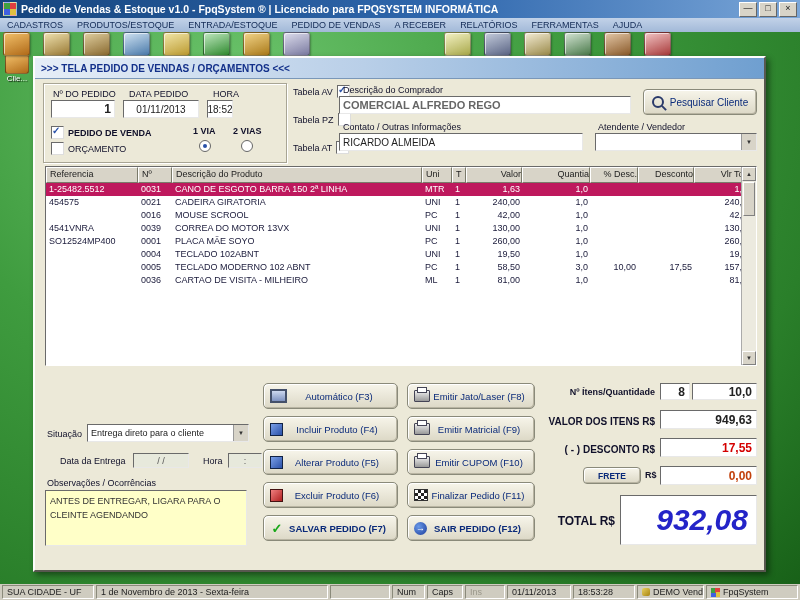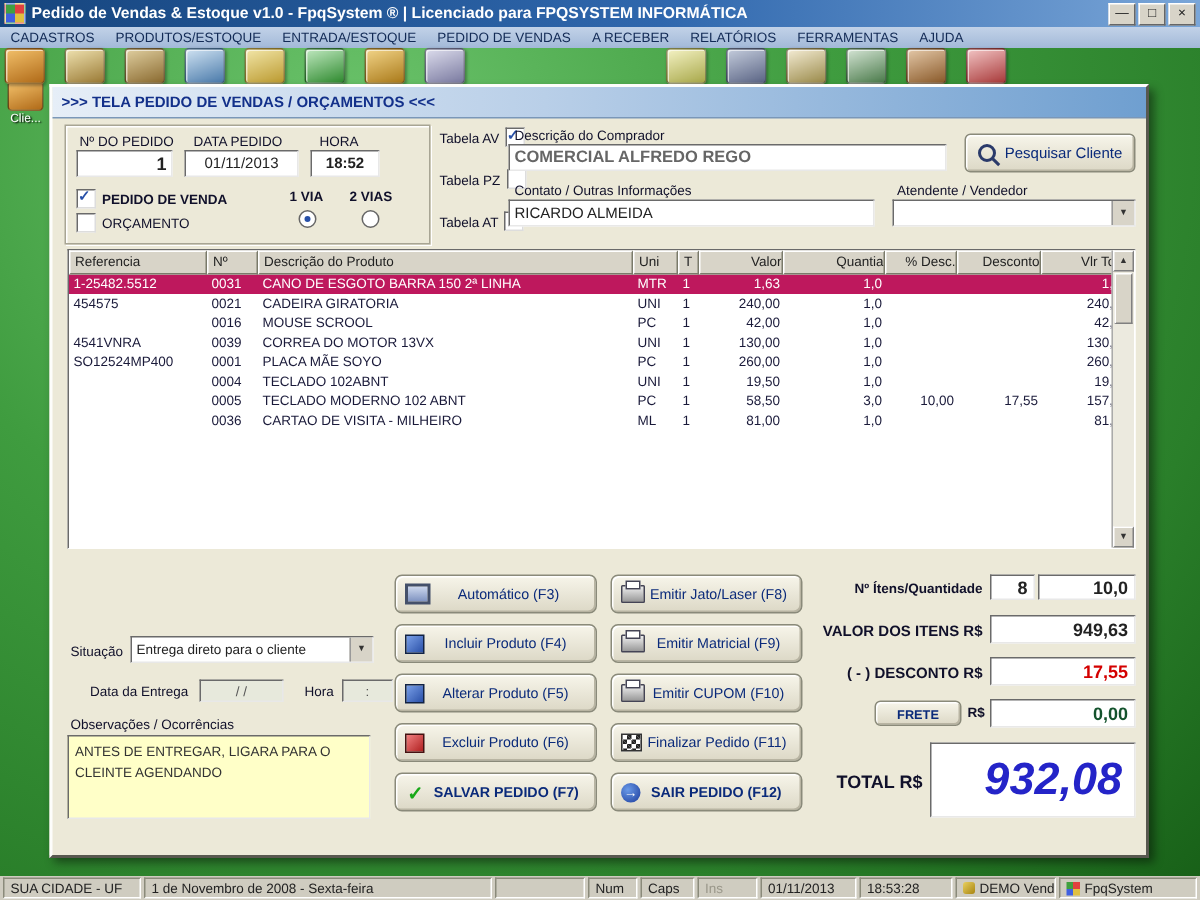--- a/index.html
+++ b/index.html
@@ -106,21 +106,21 @@
     background:radial-gradient(circle at 35% 30%,#ffe9a0,#d8a020);border:1px solid #8a6208;}
   .ic-coins::before{left:0;top:3px;} .ic-coins::after{left:8px;top:0;}
   .ic-search{width:8px;height:8px;border:2px solid #2a3a6a;border-radius:50%;position:relative;flex:none;}
   .ic-search::after{content:"";position:absolute;width:6px;height:2px;background:#2a3a6a;
     transform:rotate(45deg);right:-5px;bottom:-3px;}
   
   .tot-box{position:absolute;background:#fff;border:1px solid;border-color:#6a6a6a #e8e8e8 #e8e8e8 #6a6a6a;
     display:flex;align-items:center;justify-content:flex-end;padding:0 4px;box-sizing:border-box;
     font-weight:bold;font-size:12px;color:#222;}
   .tot-box.red{color:#d40000;}
-  .tot-box.blue{color:#14532d;}
+  .tot-box.blue{color:#c2410c;}
   .total-big{position:absolute;background:#fff;border:1px solid;border-color:#6a6a6a #e8e8e8 #e8e8e8 #6a6a6a;
     display:flex;align-items:center;justify-content:flex-end;padding:0 8px;box-sizing:border-box;
     font-size:30px;font-weight:bold;font-style:italic;color:#2424c8;}
   .obs{position:absolute;background:#ffffc8;border:1px solid;border-color:#6a6a6a #e8e8e8 #e8e8e8 #6a6a6a;
     font-size:9px;color:#333;padding:3px 4px;box-sizing:border-box;line-height:1.6;}
   
   .statusbar{position:absolute;left:0;bottom:0;width:800px;height:16px;background:#cfccc0;
     display:flex;gap:2px;align-items:stretch;padding:1px 2px;box-sizing:border-box;z-index:4;}
   .seg{border:1px solid;border-color:#8a8a7a #fff #fff #8a8a7a;font-size:9px;color:#222;
     padding:0 4px;line-height:12px;white-space:nowrap;overflow:hidden;box-sizing:border-box;display:flex;align-items:center;gap:3px;}
@@ -181,21 +181,21 @@
     <div class="dlg-header">
       <span>&gt;&gt;&gt;  TELA PEDIDO DE VENDAS / ORÇAMENTOS  &lt;&lt;&lt;</span>
     </div>
 
     <div class="groupbox" style="left:8px;top:25px;width:242px;height:78px;"></div>
     <div class="lbl" style="left:18px;top:31px;">Nº DO PEDIDO</div>
     <div class="field right" style="left:16px;top:42px;width:64px;height:18px;font-weight:bold;font-size:12px;">1</div>
     <div class="lbl" style="left:94px;top:31px;">DATA PEDIDO</div>
     <div class="field center" style="left:88px;top:42px;width:76px;height:18px;">01/11/2013</div>
     <div class="lbl" style="left:178px;top:31px;">HORA</div>
-    <div class="field center" style="left:172px;top:42px;width:46px;height:18px;font-weight:bold;">18:52</div>
+    <div class="field center" style="left:172px;top:42px;width:26px;height:18px;">18:52</div>
 
     <div class="chk-row" style="left:16px;top:68px;">
       <span class="chk checked"></span>
       <span class="chk-lbl bold">PEDIDO DE VENDA</span>
     </div>
     <div class="chk-row" style="left:16px;top:84px;">
       <span class="chk"></span>
       <span class="chk-lbl">ORÇAMENTO</span>
     </div>
     <div class="lbl b" style="left:158px;top:68px;">1 VIA</div>
@@ -418,21 +418,21 @@
     <div class="xbtn" style="left:548px;top:409px;width:58px;height:17px;font-size:8.5px;font-weight:bold;">FRETE</div>
     <div class="lbl b" style="left:610px;top:412px;">R$</div>
     <div class="tot-box blue" style="left:625px;top:408px;width:97px;height:19px;">0,00</div>
 
     <div class="lbl b" style="left:495px;top:456px;width:85px;text-align:right;font-size:12px;">TOTAL R$</div>
     <div class="total-big" style="left:585px;top:437px;width:137px;height:50px;">932,08</div>
   </div>
 
   <div class="statusbar">
     <div class="seg s-loc">SUA CIDADE - UF</div>
-    <div class="seg s-datelong">1 de Novembro de 2008 - Sexta-feira</div>
+    <div class="seg s-datelong">1 de Novembro de 2013 - Sexta-feira</div>
     <div class="seg s-spare"></div>
     <div class="seg s-num">Num</div>
     <div class="seg s-caps">Caps</div>
     <div class="seg s-ins grayed">Ins</div>
     <div class="seg s-d">01/11/2013</div>
     <div class="seg s-t">18:53:28</div>
     <div class="seg s-demo">
       <span class="spk"></span>
       <span>DEMO Vendas 1.0</span>
     </div>

